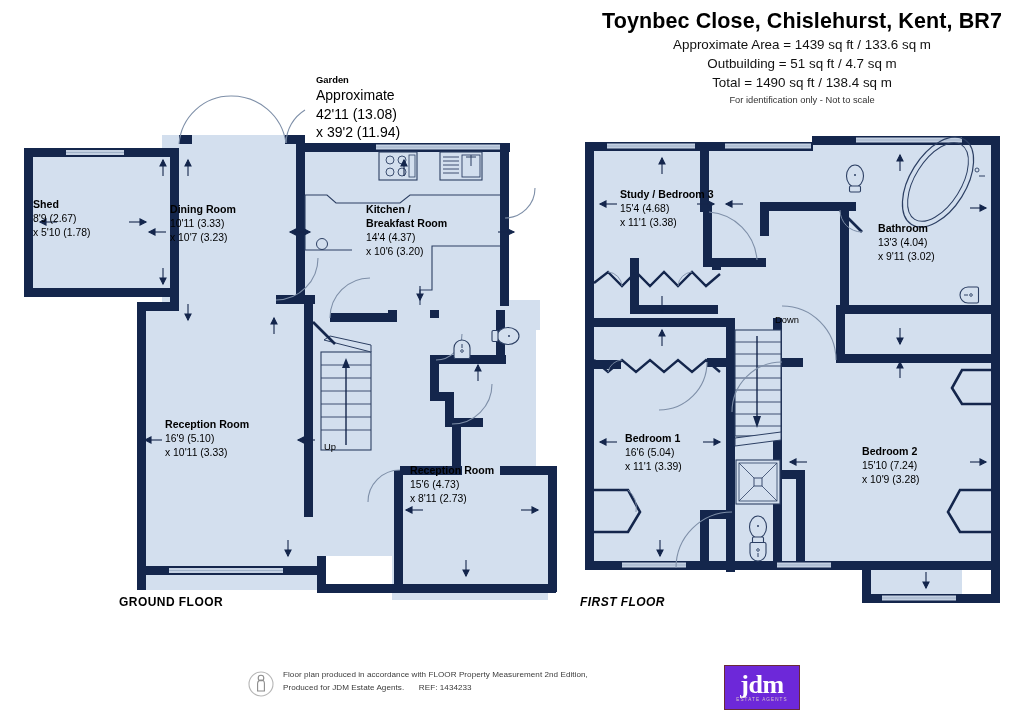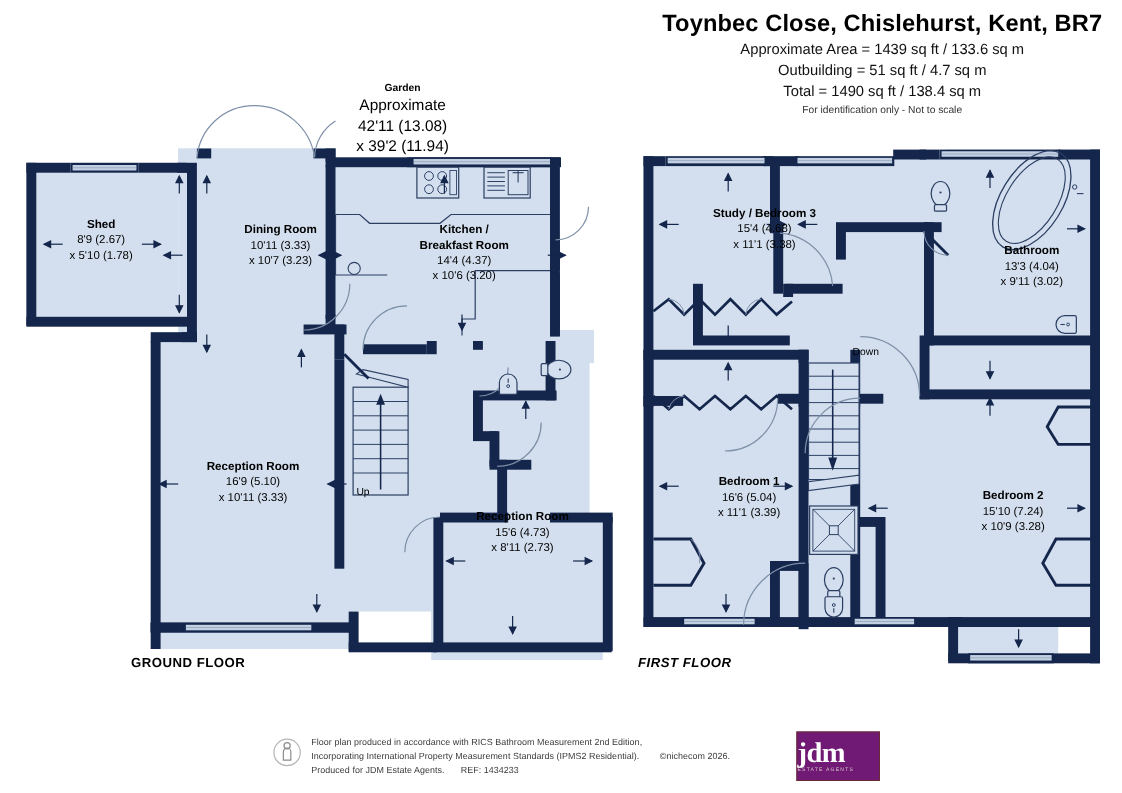--- a/index.html
+++ b/index.html
@@ -13,33 +13,33 @@
   .hdr-line{font-size:13.4px;color:#111;line-height:1.43;}
   .hdr-note{font-size:9.3px;color:#333;margin-top:3px;}
 
   .plan{position:absolute;left:0;top:0;}
   svg{display:block;}
 
   .floorlabel{position:absolute;font-size:12px;font-weight:bold;letter-spacing:.45px;color:#000;}
   #gf-label{left:119px;top:595px;}
   #ff-label{left:580px;top:595px;font-style:italic;}
 
-  .rl{position:absolute;text-align:center;line-height:1.32;white-space:nowrap;}
+  .rl{position:absolute;line-height:1.32;white-space:nowrap;}
   .rl .nm{font-size:10.6px;font-weight:bold;color:#000;}
   .rl .dm{font-size:10.4px;color:#000;}
   .rl.small .nm{font-size:9.4px;}
   .rl.small .dm{font-size:14px;}
 
   .dirlbl{position:absolute;font-size:9.4px;font-weight:normal;color:#000;}
 
   .footer{position:absolute;left:248px;top:668px;display:flex;align-items:flex-start;gap:9px;}
   .foot-txt{font-size:8.1px;color:#3a3a3a;line-height:1.62;letter-spacing:.05px;}
   .logo{position:absolute;left:724px;top:665px;width:74px;height:43px;
-        background:#701a75;border:1px solid #6a2a38;
-        display:flex;flex-direction:column;align-items:flex-start;justify-content:center;}
+        background:#6d28d9;border:1px solid #6a2a38;
+        display:flex;flex-direction:column;align-items:center;justify-content:center;}
   .logo .jdm{color:#fff;font-size:26px;font-weight:bold;line-height:.92;letter-spacing:-.5px;
         font-family:"Liberation Serif","DejaVu Serif",serif;}
   .logo .ea{color:#d8c3c8;font-size:4.6px;letter-spacing:1.1px;margin-top:1px;}
 </style>
 </head>
 <body>
 
 <div class="hdr">
   <div class="hdr-title">Toynbec Close, Chislehurst, Kent, BR7</div>
   <div class="hdr-line">Approximate Area = 1439 sq ft / 133.6 sq m</div>
@@ -447,21 +447,21 @@
   <div class="dm">42'11 (13.08)</div>
   <div class="dm">x 39'2 (11.94)</div>
 </div>
 
 <div class="rl" style="left:33px;top:198px;width:118px;">
   <div class="nm">Shed</div>
   <div class="dm">8'9 (2.67)</div>
   <div class="dm">x 5'10 (1.78)</div>
 </div>
 
-<div class="rl" style="left:170px;top:203px;width:122px;padding-left:24px;">
+<div class="rl" style="left:170px;top:203px;width:122px;">
   <div class="nm">Dining Room</div>
   <div class="dm">10'11 (3.33)</div>
   <div class="dm">x 10'7 (3.23)</div>
 </div>
 
 <div class="rl" style="left:366px;top:203px;width:112px;">
   <div class="nm">Kitchen /</div>
   <div class="nm">Breakfast Room</div>
   <div class="dm">14'4 (4.37)</div>
   <div class="dm">x 10'6 (3.20)</div>
@@ -510,26 +510,21 @@
 <div class="floorlabel" id="gf-label">GROUND FLOOR</div>
 <div class="floorlabel" id="ff-label">FIRST FLOOR</div>
 
 <div class="footer">
   <svg width="26" height="32" viewBox="0 0 26 32">
     <circle cx="13" cy="16" r="12" fill="none" stroke="#b6b6b6" stroke-width="1.1"></circle>
     <circle cx="13" cy="10" r="2.8" fill="none" stroke="#8c8c8c" stroke-width="1.1"></circle>
     <path d="M9.6,15.4 A3.4,3.4 0 0 1 16.4,15.4 L16.4,23 L9.6,23 Z" fill="none" stroke="#8c8c8c" stroke-width="1.1"></path>
   </svg>
   <div class="foot-txt">
-    <div>Floor plan produced in accordance with RICS Bathroom Measurement 2nd Edition,</div>
-    <div>
-      <span>Incorporating International Property Measurement Standards (IPMS2 Residential).</span>
-      <span style="display:inline-block;width:14px;"></span>
-      <span>©nichecom 2026.</span>
-    </div>
+    <div>Floor plan produced in accordance with FLOOR Property Measurement 2nd Edition,</div>
     <div>
       <span>Produced for JDM Estate Agents.</span>
       <span style="display:inline-block;width:10px;"></span>
       <span>REF: 1434233</span>
     </div>
   </div>
 </div>
 
 <div class="logo">
   <div class="jdm">jdm</div>

